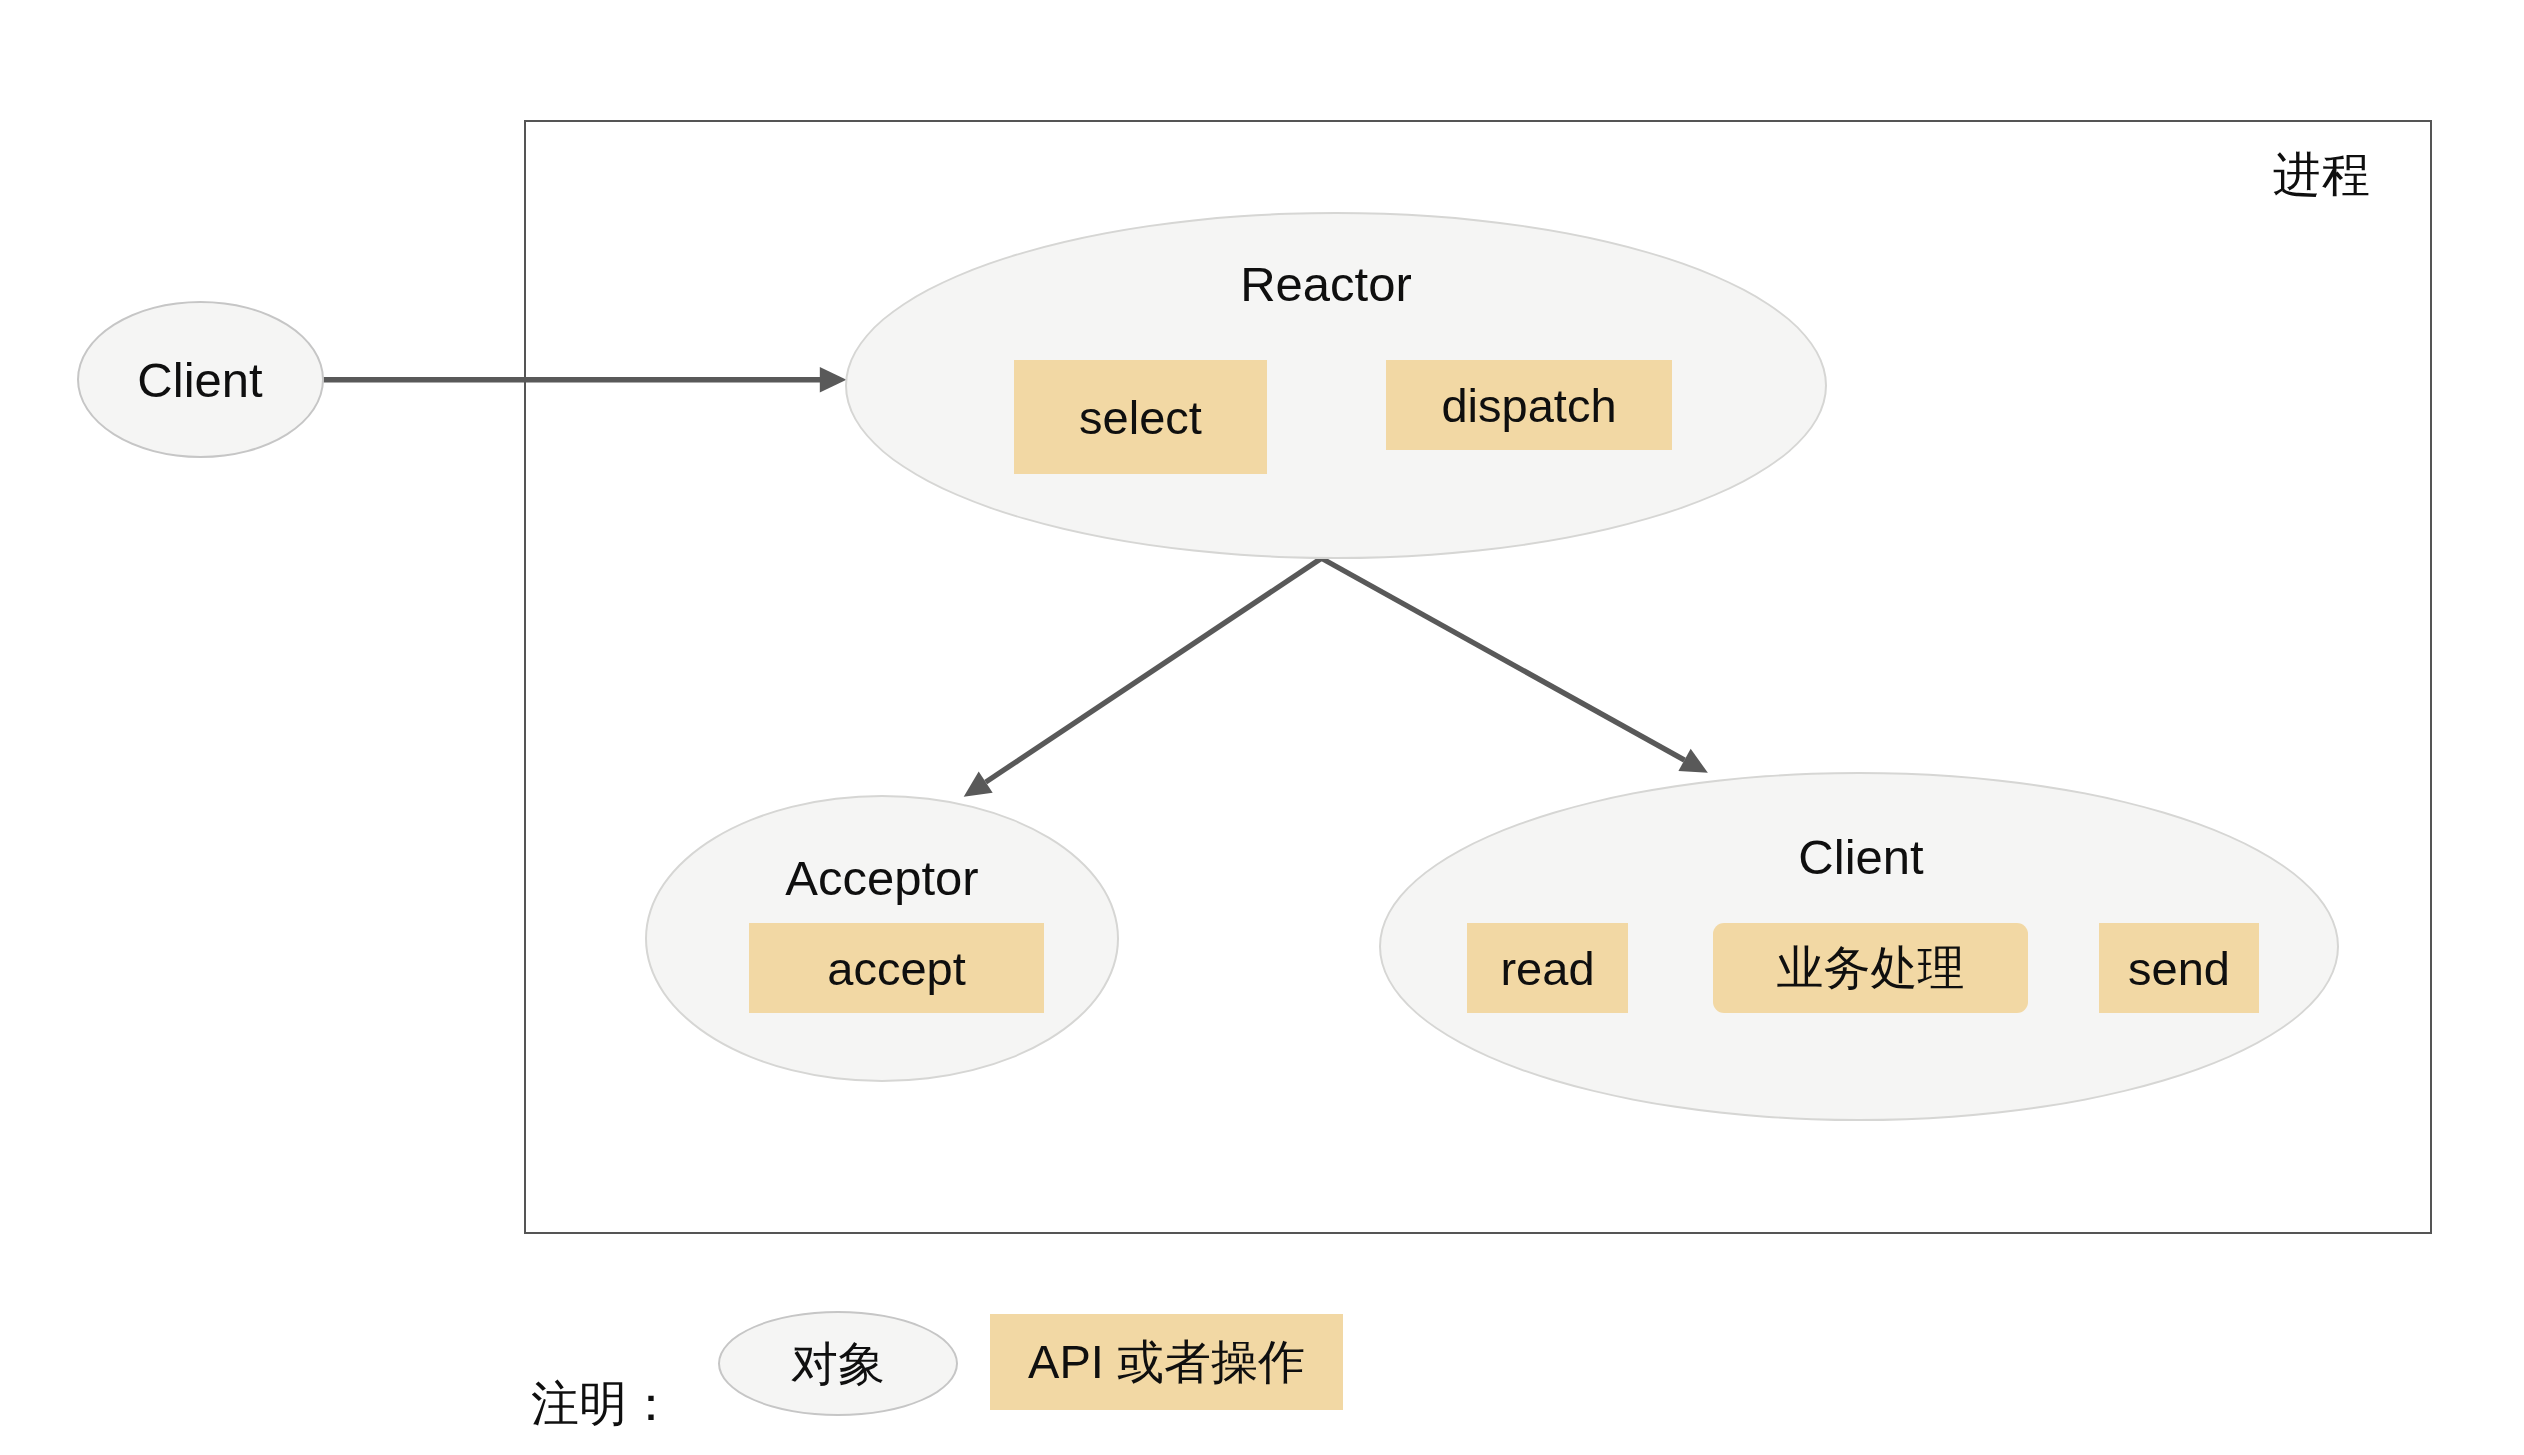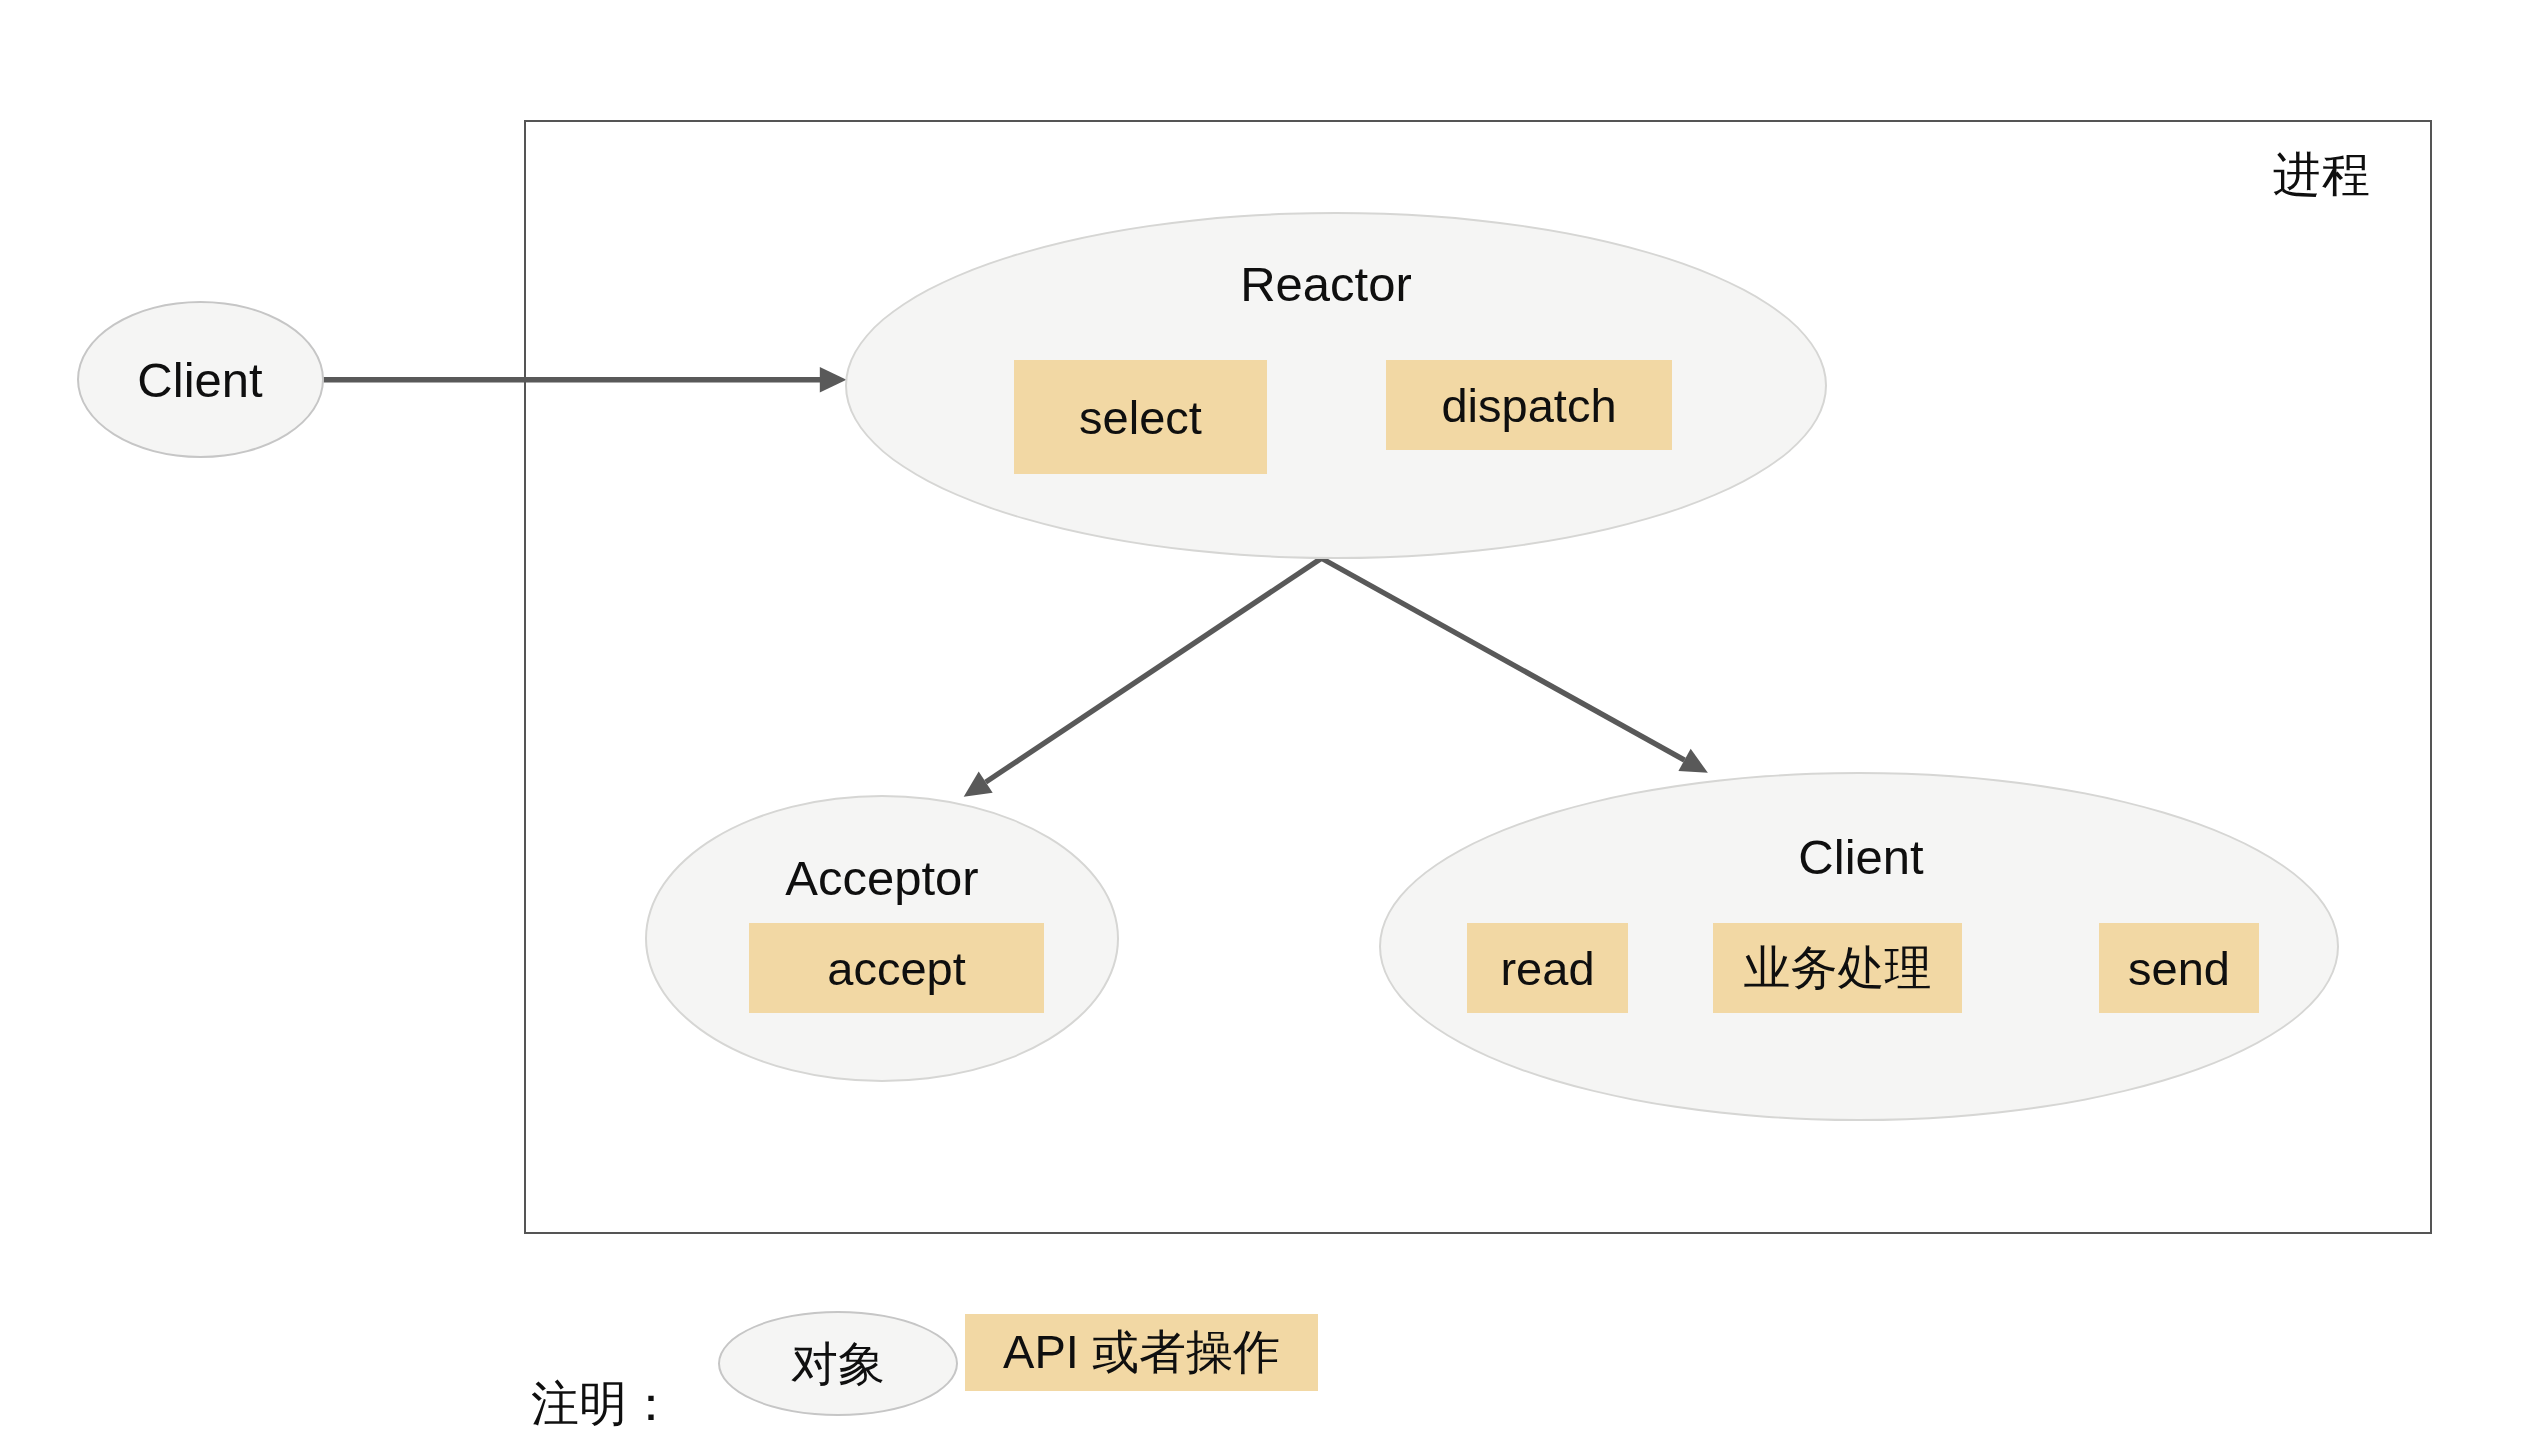--- a/index.html
+++ b/index.html
@@ -53,23 +53,23 @@
 
   .op-box{
     position:absolute;background:var(--accent);
     display:flex;align-items:center;justify-content:center;
     font-size:47px;white-space:nowrap;
   }
   .b-select  {left:1014px;top:360px; width:253px;height:114px;}
   .b-dispatch{left:1386px;top:360px; width:286px;height:90px;text-align:center;}
   .b-accept  {left:749px;top:923px;width:295px;height:90px;}
   .b-read    {left:1467px;top:923px;width:161px;height:90px;}
-  .b-process {left:1713px;top:923px;width:249px;height:90px;}
+  .b-process {left:1713px;top:923px;width:315px;height:90px;border-radius:11px;}
   .b-send    {left:2099px;top:923px;width:160px;height:90px;}
-  .b-api     {left:965px;top:1314px;width:353px;height:77px;}
+  .b-api     {left:990px;top:1314px;width:353px;height:96px;}
 
   svg.arrows{position:absolute;left:0;top:0;width:2525px;height:1455px;pointer-events:none;}
   svg.arrows line{stroke:var(--arrow);}
   svg.arrows polygon{fill:var(--arrow);stroke:none;}
   .w8{stroke-width:8px;}
   .w5{stroke-width:5px;}
 </style>
 </head>
 <body>
 

